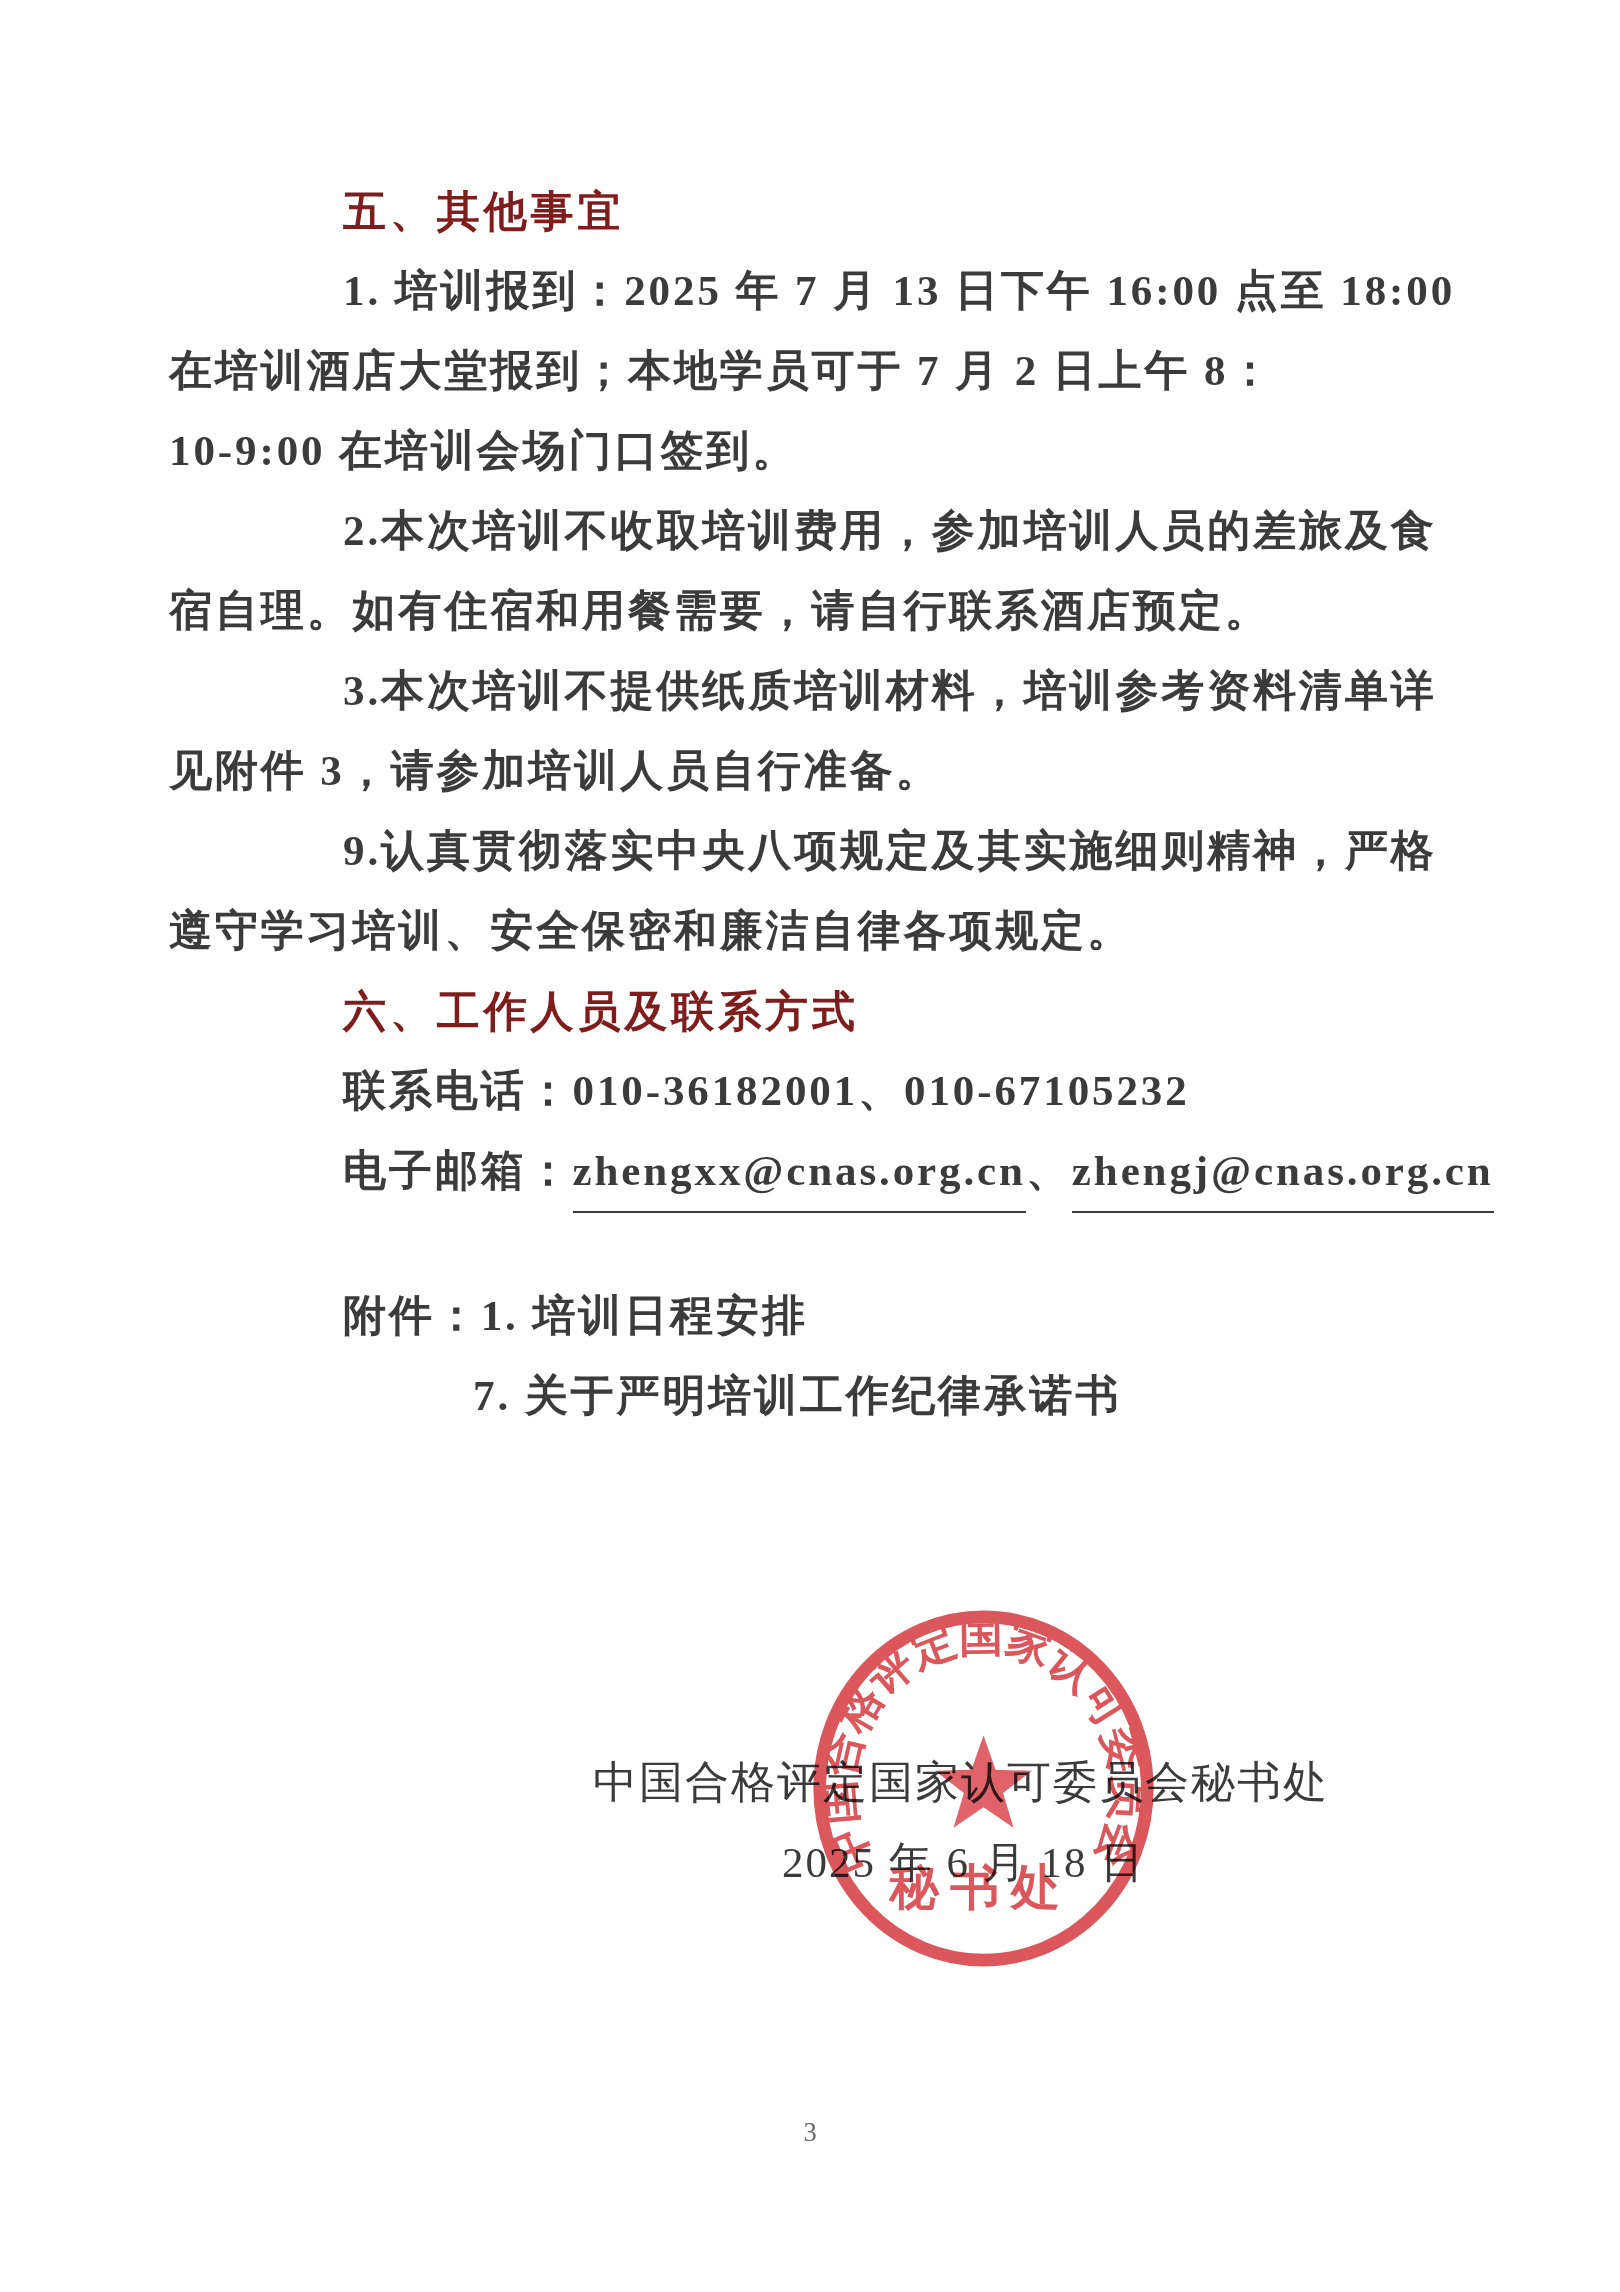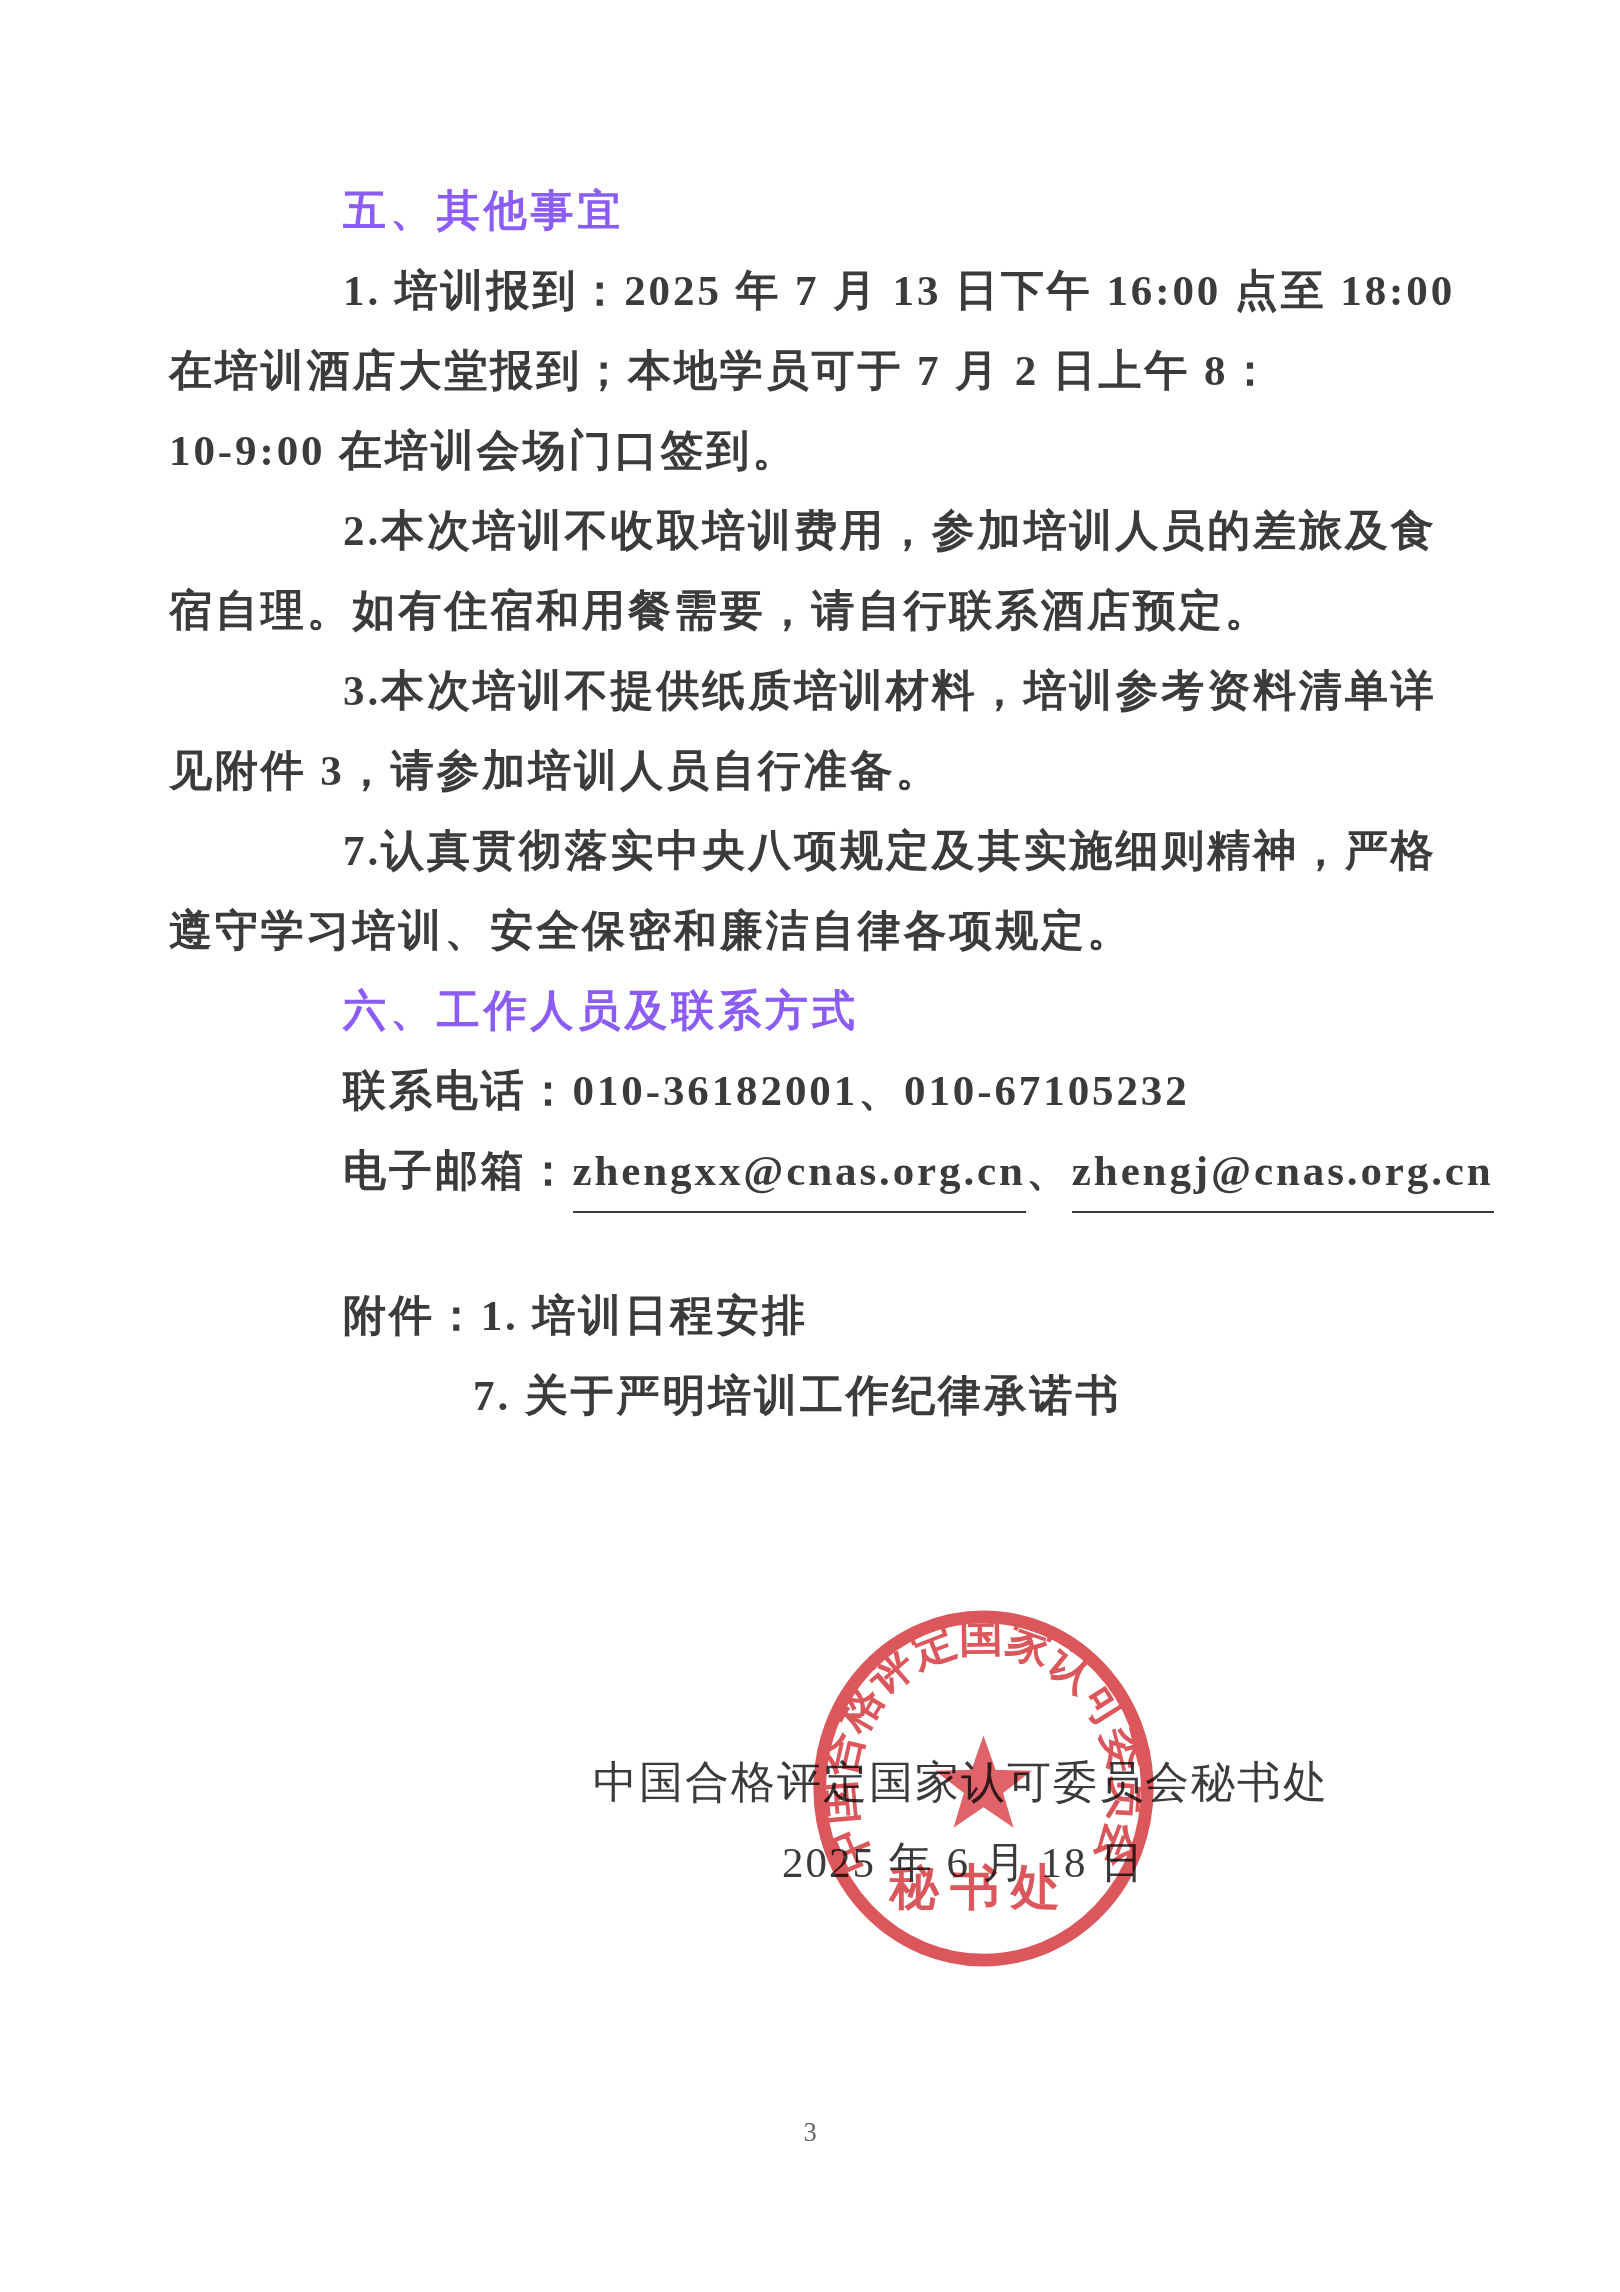--- a/index.html
+++ b/index.html
@@ -18,23 +18,23 @@
     top: 171px;
     width: 1235px;
     font-size: 43px;
     line-height: 80px;
     letter-spacing: 2.9px;
   }
   .line { white-space: nowrap; height: 80px; font-weight: bold; }
   .indent1 { padding-left: 174px; }
   .indent2 { padding-left: 304px; }
   .heading {
-    font-family: Liberation Serif, serif;
+    font-family: Liberation Sans, sans-serif;
     font-weight: 700;
-    color: #8b5cf6;
+    color: #7f1d1d;
     letter-spacing: 3.9px;
   }
   .spacer { height: 65px; }
   .email-underline {
     border-bottom: 2.9px solid #3b3b3b;
     padding-bottom: 17px;
   }
   .signature-org {
     position: absolute;
     left: 0;
@@ -85,21 +85,21 @@
 
   <div class="textcol">
     <div class="line heading indent1">五、其他事宜</div>
     <div class="line indent1">1.  培训报到：2025 年 7 月 13 日下午 16:00 点至 18:00</div>
     <div class="line">在培训酒店大堂报到；本地学员可于 7 月 2 日上午 8：</div>
     <div class="line">10-9:00 在培训会场门口签到。</div>
     <div class="line indent1">2.本次培训不收取培训费用，参加培训人员的差旅及食</div>
     <div class="line">宿自理。如有住宿和用餐需要，请自行联系酒店预定。</div>
     <div class="line indent1">3.本次培训不提供纸质培训材料，培训参考资料清单详</div>
     <div class="line">见附件 3，请参加培训人员自行准备。</div>
-    <div class="line indent1">7.认真贯彻落实中央八项规定及其实施细则精神，严格</div>
+    <div class="line indent1">9.认真贯彻落实中央八项规定及其实施细则精神，严格</div>
     <div class="line">遵守学习培训、安全保密和廉洁自律各项规定。</div>
     <div class="line heading indent1">六、工作人员及联系方式</div>
     <div class="line indent1">联系电话：010-36182001、010-67105232</div>
     <div class="line indent1"><span>电子邮箱：</span><span class="email-underline">zhengxx@cnas.org.cn</span><span>、</span><span class="email-underline">zhengj@cnas.org.cn</span></div>
     <div class="spacer"></div>
     <div class="line indent1">附件：1.  培训日程安排</div>
     <div class="line indent2">7.  关于严明培训工作纪律承诺书</div>
   </div>
 
   <div class="signature-org">中国合格评定国家认可委员会秘书处</div>

